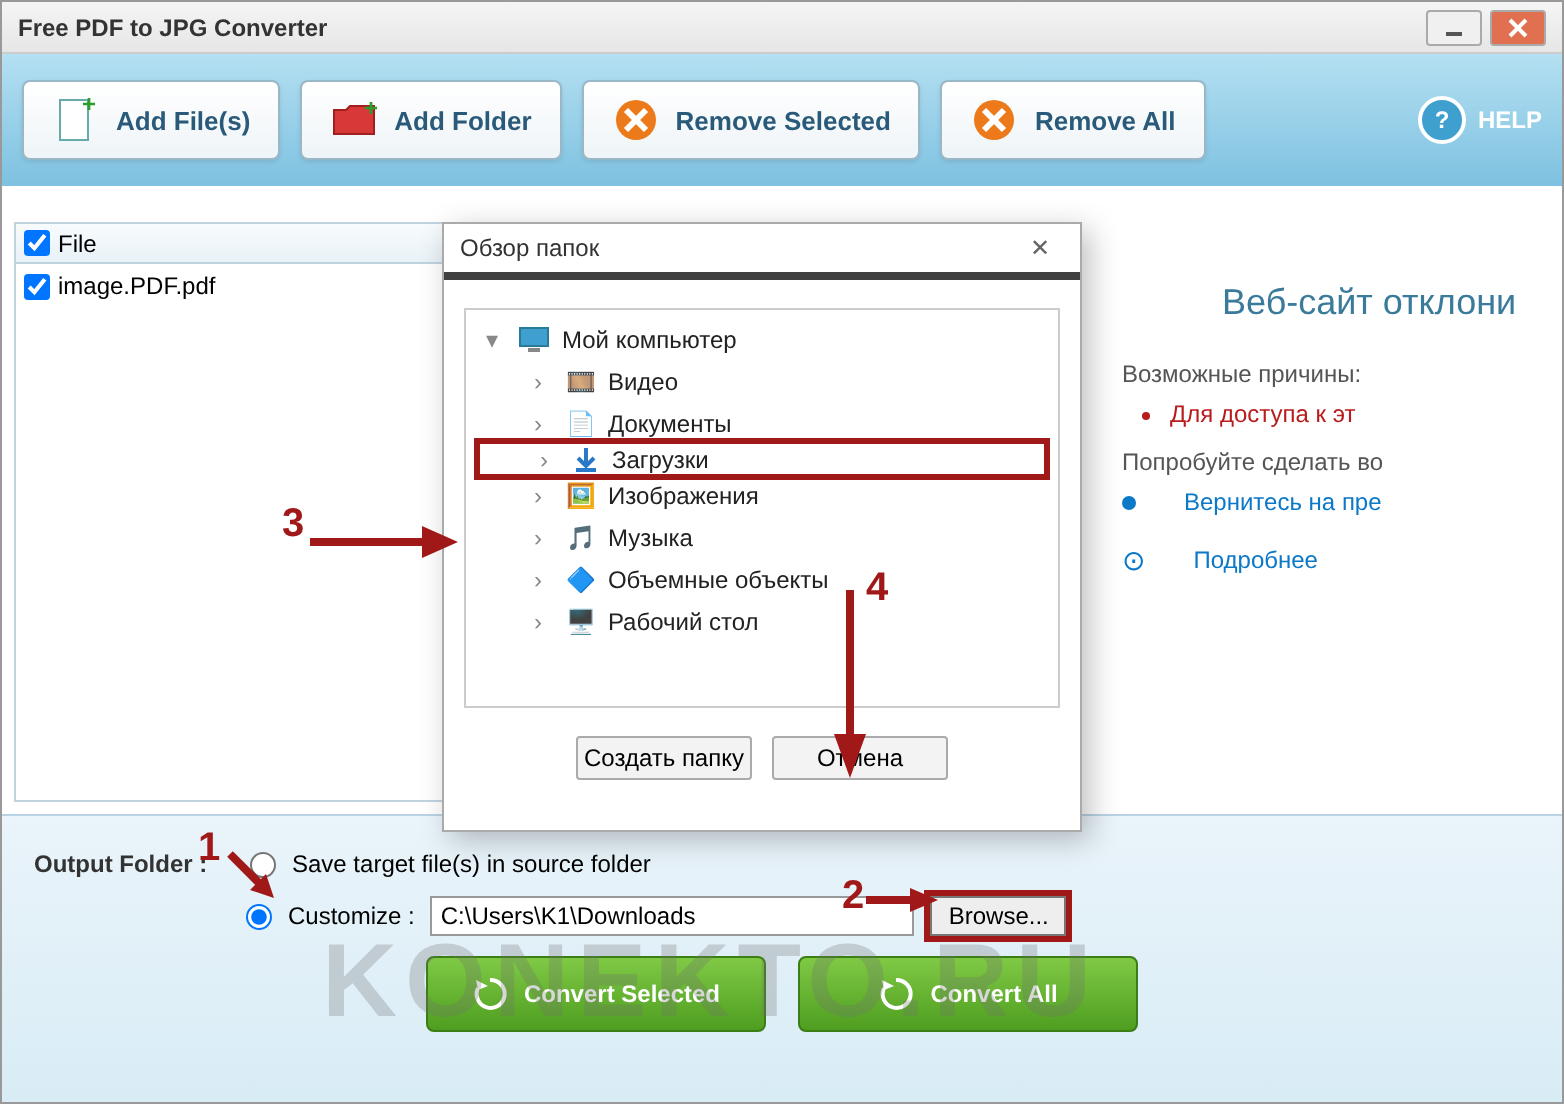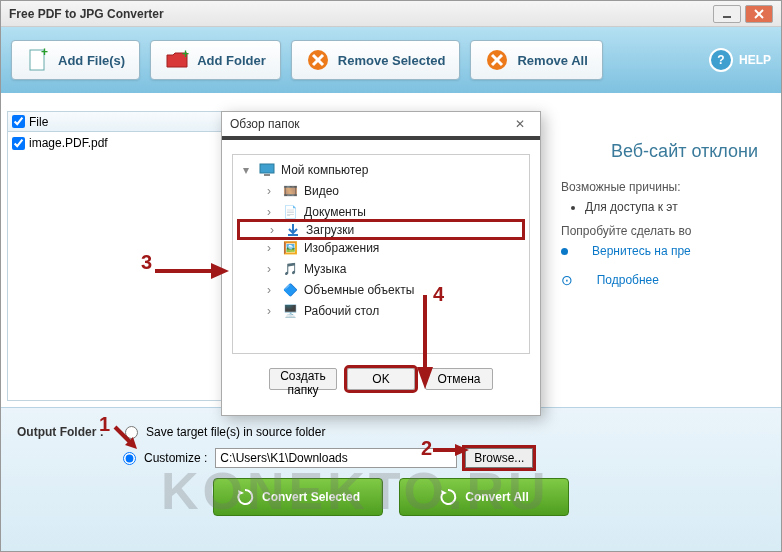--- a/index.html
+++ b/index.html
@@ -17,35 +17,35 @@
 .help-circle{width:24px;height:24px;border-radius:50%;background:#3fa0d0;border:2px solid #fff;display:flex;align-items:center;justify-content:center;color:#fff;font-weight:bold}
 .filelist{position:absolute;top:110px;left:6px;width:532px;height:290px;background:#fff;border:1px solid #c0d4e0}
 .flhdr{height:20px;background:linear-gradient(#f8fbfd,#e8f2f8);border-bottom:1px solid #c0d4e0;display:flex;align-items:center;padding:0 4px;gap:4px}
 .flrow{height:22px;display:flex;align-items:center;padding:0 4px;gap:4px}
 .chk{width:13px;height:13px}
 .sidepanel{position:absolute;top:110px;left:548px;width:230px;height:290px;background:#fff;padding:30px 10px 10px 12px}
 .info-icon{width:40px;height:40px;border-radius:50%;background:linear-gradient(#6ab5e5,#3a8fc8);display:flex;align-items:center;justify-content:center;color:#fff;font-style:italic;font-size:22px;font-family:Georgia,serif;position:absolute;top:146px;left:556px}
 .sidepanel h2{color:#3a7a9a;font-size:18px;font-weight:normal;margin-left:50px;margin-bottom:18px}
 .sidepanel .sub{color:#555;margin-top:10px;margin-bottom:6px}
 .sidepanel ul{margin-left:24px}
-.sidepanel li{color:#404040;margin-bottom:6px}
+.sidepanel li{color:#b91c1c;margin-bottom:6px}
 .sidepanel .lnk{color:#0b78c8;cursor:pointer;margin-top:6px;display:flex;align-items:center;gap:24px}
 .bullet-blue{width:7px;height:7px;border-radius:50%;background:#0b78c8}
 .bullet-arrow{color:#0b78c8;font-size:14px}
 .dialog{position:absolute;top:110px;left:220px;width:320px;height:305px;background:#fff;border:1px solid #aaa;box-shadow:4px 4px 14px rgba(0,0,0,0.25);z-index:50}
 .dlg-title{height:28px;padding:0 8px;display:flex;align-items:center;border-bottom:4px solid #404040;color:#333}
 .dlg-close{margin-left:auto;width:24px;height:18px;display:flex;align-items:center;justify-content:center;cursor:pointer;color:#666}
 .tree{border:1px solid #ccc;margin:14px 10px 6px 10px;height:200px;overflow:auto;padding:4px}
 .tnode{display:flex;align-items:center;height:21px;gap:6px;padding-left:6px}
 .tnode.indent{padding-left:30px}
 .expander{width:10px;color:#888;cursor:pointer}
 .tnode .lbl{color:#222}
 .selected-row{border:3px solid #a01818;margin:-3px 0}
 .dlg-btns{display:flex;gap:10px;justify-content:center;padding:8px 10px 10px 10px}
-.dlgbtn{width:68px;height:22px;background:#f3f3f3;border:1px solid #aaa;border-radius:2px;cursor:pointer;font-size:12px}
+.dlgbtn{width:88px;height:22px;background:#f3f3f3;border:1px solid #aaa;border-radius:2px;cursor:pointer;font-size:12px}
 .ok-hl{outline:3px solid #a01818;outline-offset:0}
 .footer{position:absolute;top:406px;left:0;right:0;bottom:0;background:linear-gradient(#eaf4fa,#d8ecf6);border-top:1px solid #b8d4e4;padding:14px 16px 8px 16px}
 .outrow{display:flex;align-items:center;gap:8px;margin-bottom:6px;height:20px}
 .outlbl{font-weight:bold;color:#333;width:100px}
 .radio{width:13px;height:13px}
 .pathbox{border:1px solid #999;background:#fff;height:20px;padding:0 4px;width:242px}
 .browse-btn{height:20px;padding:0 8px;border:1px solid #777;background:#eee;cursor:pointer}
 .browse-hl{outline:3px solid #a01818}
 .convrow{display:flex;gap:16px;justify-content:center;margin-top:10px}
 .convbtn{width:170px;height:38px;background:linear-gradient(#7fc945,#4f9e20);border:1px solid #3b7e15;border-radius:4px;color:#fff;font-weight:bold;font-size:14px;display:flex;align-items:center;justify-content:center;gap:8px;cursor:pointer}
@@ -200,21 +200,20 @@
         <span class="lbl">Объемные объекты</span>
       </div>
     <div class="tnode indent">
         <span class="expander">›</span>
         <span>🖥️</span>
         <span class="lbl">Рабочий стол</span>
       </div>
   </div>
   <div class="dlg-btns">
     <button class="dlgbtn">Создать папку</button>
-    <button class="dlgbtn ok-hl">OK</button>
     <button class="dlgbtn">Отмена</button>
   </div>
 </div>
 
 <div class="footer">
   <div class="outrow">
     <span class="outlbl">Output Folder :</span>
     <input type="radio" class="radio" name="out" style="">
     <span>Save target file(s) in source folder</span>
   </div>

